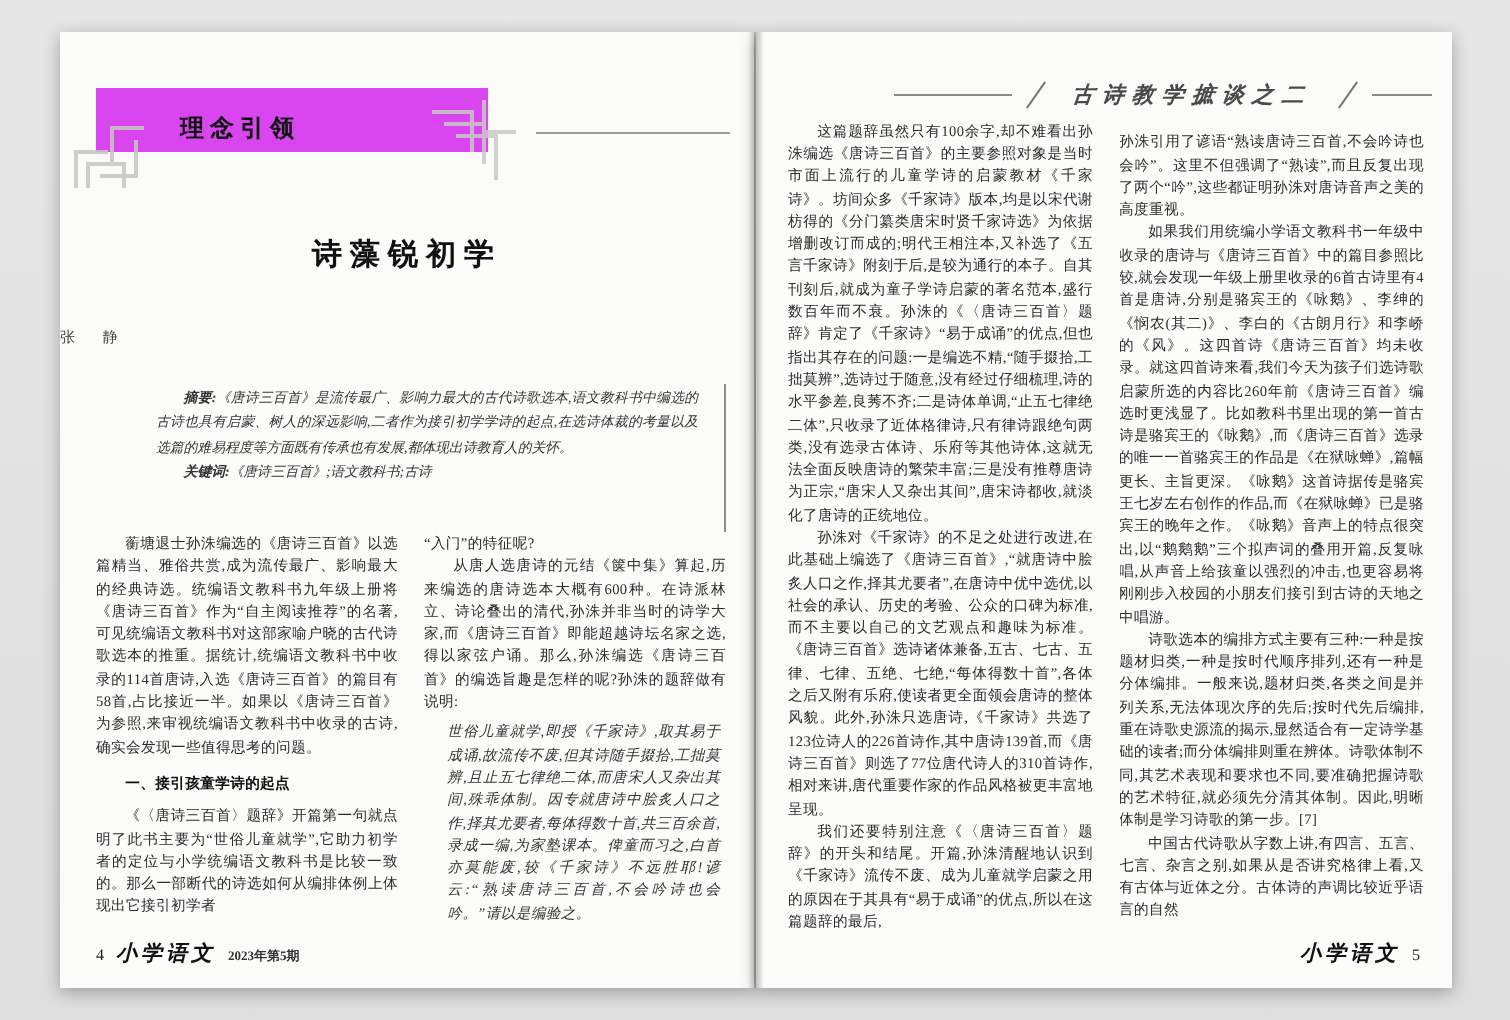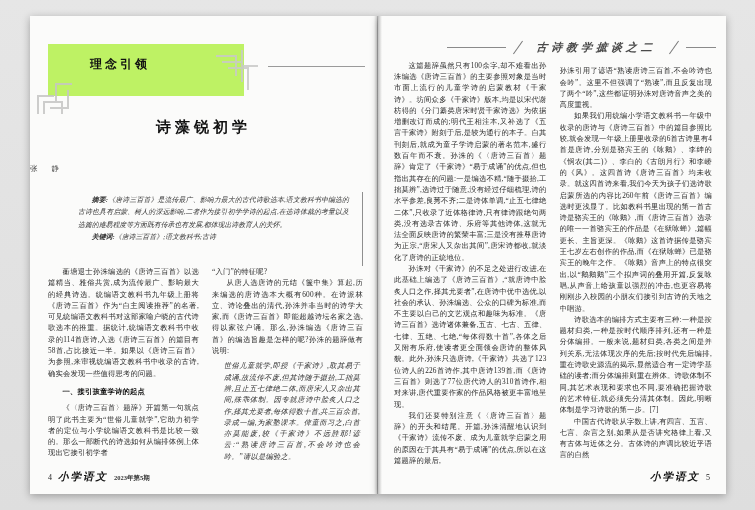--- a/index.html
+++ b/index.html
@@ -5,21 +5,21 @@
   html,body{margin:0;padding:0;background:#e3e3e3;}
   .spread{position:relative;width:755px;height:510px;background:linear-gradient(180deg,#e6e6e6,#dedede);
           font-family:"Liberation Serif","DejaVu Serif",serif;color:#2b2b2b;overflow:hidden;}
   .page{position:absolute;top:16px;height:478px;background:#fbfbfa;box-shadow:0 2px 8px rgba(0,0,0,.30);}
   .page.left{left:30px;width:347px;}
   .page.right{left:378px;width:348px;}
   .spine{position:absolute;top:16px;left:374px;width:8px;height:478px;
          background:linear-gradient(90deg,rgba(0,0,0,0) 0%,rgba(0,0,0,.18) 45%,rgba(0,0,0,.22) 55%,rgba(0,0,0,0) 100%);}
 
   
-  .header-box{position:absolute;left:18px;top:28px;width:196px;height:52px;background:#bef264;text-align:center;}
+  .header-box{position:absolute;left:18px;top:28px;width:196px;height:32px;background:#d946ef;text-align:center;}
   .header-box .label{position:absolute;left:42px;top:12px;font-size:12px;font-weight:bold;letter-spacing:3px;color:#111;}
   .orn{position:absolute;opacity:.85;}
   .orn-bl{left:-14px;bottom:-20px;}
   .orn-tr{right:-16px;top:2px;}
   .header-rule{position:absolute;left:238px;top:50px;right:12px;height:1px;background:#9a9a9a;}
 
   .title{position:absolute;left:0;right:0;top:86px;margin:16px;text-align:center;
          font-size:15px;font-weight:bold;letter-spacing:4px;color:#111;}
   .subtitle{position:absolute;left:0;right:0;top:112px;text-align:center;
             font-size:9.5px;font-weight:bold;letter-spacing:1px;color:#222;}
@@ -112,21 +112,21 @@
       <span class="hline l"></span>
       <span class="slash"></span>
       <span class="rh-text">古诗教学摭谈之二</span>
       <span class="slash"></span>
       <span class="hline r"></span>
     </div>
 
     <div class="columns rp-cols">
       <div class="col">
           <p class="para body indent">这篇题辞虽然只有100余字,却不难看出孙洙编选《唐诗三百首》的主要参照对象是当时市面上流行的儿童学诗的启蒙教材《千家诗》。坊间众多《千家诗》版本,均是以宋代谢枋得的《分门纂类唐宋时贤千家诗选》为依据增删改订而成的;明代王相注本,又补选了《五言千家诗》附刻于后,是较为通行的本子。自其刊刻后,就成为童子学诗启蒙的著名范本,盛行数百年而不衰。孙洙的《〈唐诗三百首〉题辞》肯定了《千家诗》“易于成诵”的优点,但也指出其存在的问题:一是编选不精,“随手掇拾,工拙莫辨”,选诗过于随意,没有经过仔细梳理,诗的水平参差,良莠不齐;二是诗体单调,“止五七律绝二体”,只收录了近体格律诗,只有律诗跟绝句两类,没有选录古体诗、乐府等其他诗体,这就无法全面反映唐诗的繁荣丰富;三是没有推尊唐诗为正宗,“唐宋人又杂出其间”,唐宋诗都收,就淡化了唐诗的正统地位。</p>
-          <p class="para body indent">孙洙对《千家诗》的不足之处进行改进,在此基础上编选了《唐诗三百首》,“就唐诗中脍炙人口之作,择其尤要者”,在唐诗中优中选优,以社会的承认、孙洙编选、公众的口碑为标准,而不主要以自己的文艺观点和趣味为标准。《唐诗三百首》选诗诸体兼备,五古、七古、五律、七律、五绝、七绝,“每体得数十首”,各体之后又附有乐府,使读者更全面领会唐诗的整体风貌。此外,孙洙只选唐诗,《千家诗》共选了123位诗人的226首诗作,其中唐诗139首,而《唐诗三百首》则选了77位唐代诗人的310首诗作,相对来讲,唐代重要作家的作品风格被更丰富地呈现。</p>
+          <p class="para body indent">孙洙对《千家诗》的不足之处进行改进,在此基础上编选了《唐诗三百首》,“就唐诗中脍炙人口之作,择其尤要者”,在唐诗中优中选优,以社会的承认、历史的考验、公众的口碑为标准,而不主要以自己的文艺观点和趣味为标准。《唐诗三百首》选诗诸体兼备,五古、七古、五律、七律、五绝、七绝,“每体得数十首”,各体之后又附有乐府,使读者更全面领会唐诗的整体风貌。此外,孙洙只选唐诗,《千家诗》共选了123位诗人的226首诗作,其中唐诗139首,而《唐诗三百首》则选了77位唐代诗人的310首诗作,相对来讲,唐代重要作家的作品风格被更丰富地呈现。</p>
           <p class="para body indent">我们还要特别注意《〈唐诗三百首〉题辞》的开头和结尾。开篇,孙洙清醒地认识到《千家诗》流传不废、成为儿童就学启蒙之用的原因在于其具有“易于成诵”的优点,所以在这篇题辞的最后,</p>
         </div>
       <div class="col">
           <p class="para body">孙洙引用了谚语“熟读唐诗三百首,不会吟诗也会吟”。这里不但强调了“熟读”,而且反复出现了两个“吟”,这些都证明孙洙对唐诗音声之美的高度重视。</p>
           <p class="para body indent">如果我们用统编小学语文教科书一年级中收录的唐诗与《唐诗三百首》中的篇目参照比较,就会发现一年级上册里收录的6首古诗里有4首是唐诗,分别是骆宾王的《咏鹅》、李绅的《悯农(其二)》、李白的《古朗月行》和李峤的《风》。这四首诗《唐诗三百首》均未收录。就这四首诗来看,我们今天为孩子们选诗歌启蒙所选的内容比260年前《唐诗三百首》编选时更浅显了。比如教科书里出现的第一首古诗是骆宾王的《咏鹅》,而《唐诗三百首》选录的唯一一首骆宾王的作品是《在狱咏蝉》,篇幅更长、主旨更深。《咏鹅》这首诗据传是骆宾王七岁左右创作的作品,而《在狱咏蝉》已是骆宾王的晚年之作。《咏鹅》音声上的特点很突出,以“鹅鹅鹅”三个拟声词的叠用开篇,反复咏唱,从声音上给孩童以强烈的冲击,也更容易将刚刚步入校园的小朋友们接引到古诗的天地之中唱游。</p>
           <p class="para body indent">诗歌选本的编排方式主要有三种:一种是按题材归类,一种是按时代顺序排列,还有一种是分体编排。一般来说,题材归类,各类之间是并列关系,无法体现次序的先后;按时代先后编排,重在诗歌史源流的揭示,显然适合有一定诗学基础的读者;而分体编排则重在辨体。诗歌体制不同,其艺术表现和要求也不同,要准确把握诗歌的艺术特征,就必须先分清其体制。因此,明晰体制是学习诗歌的第一步。[7]</p>
           <p class="para body indent">中国古代诗歌从字数上讲,有四言、五言、七言、杂言之别,如果从是否讲究格律上看,又有古体与近体之分。古体诗的声调比较近乎语言的自然</p>
         </div>
     </div>
 

